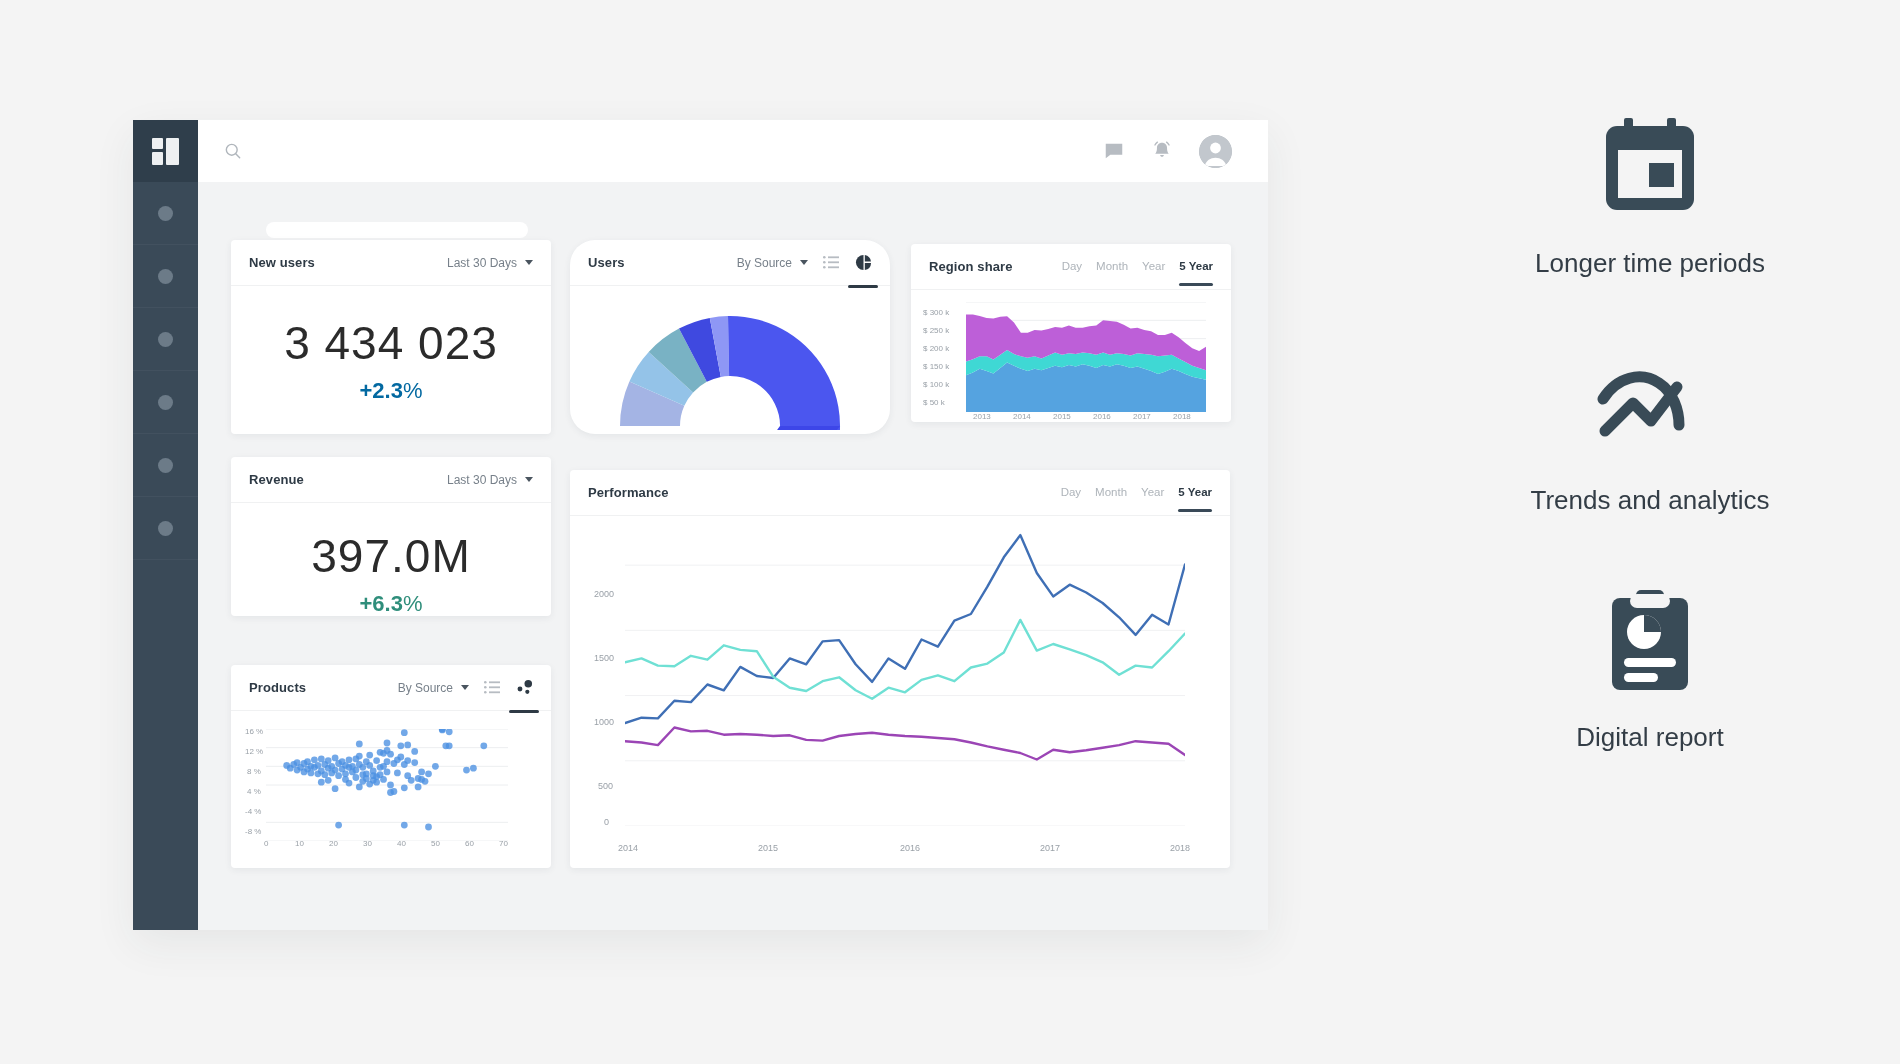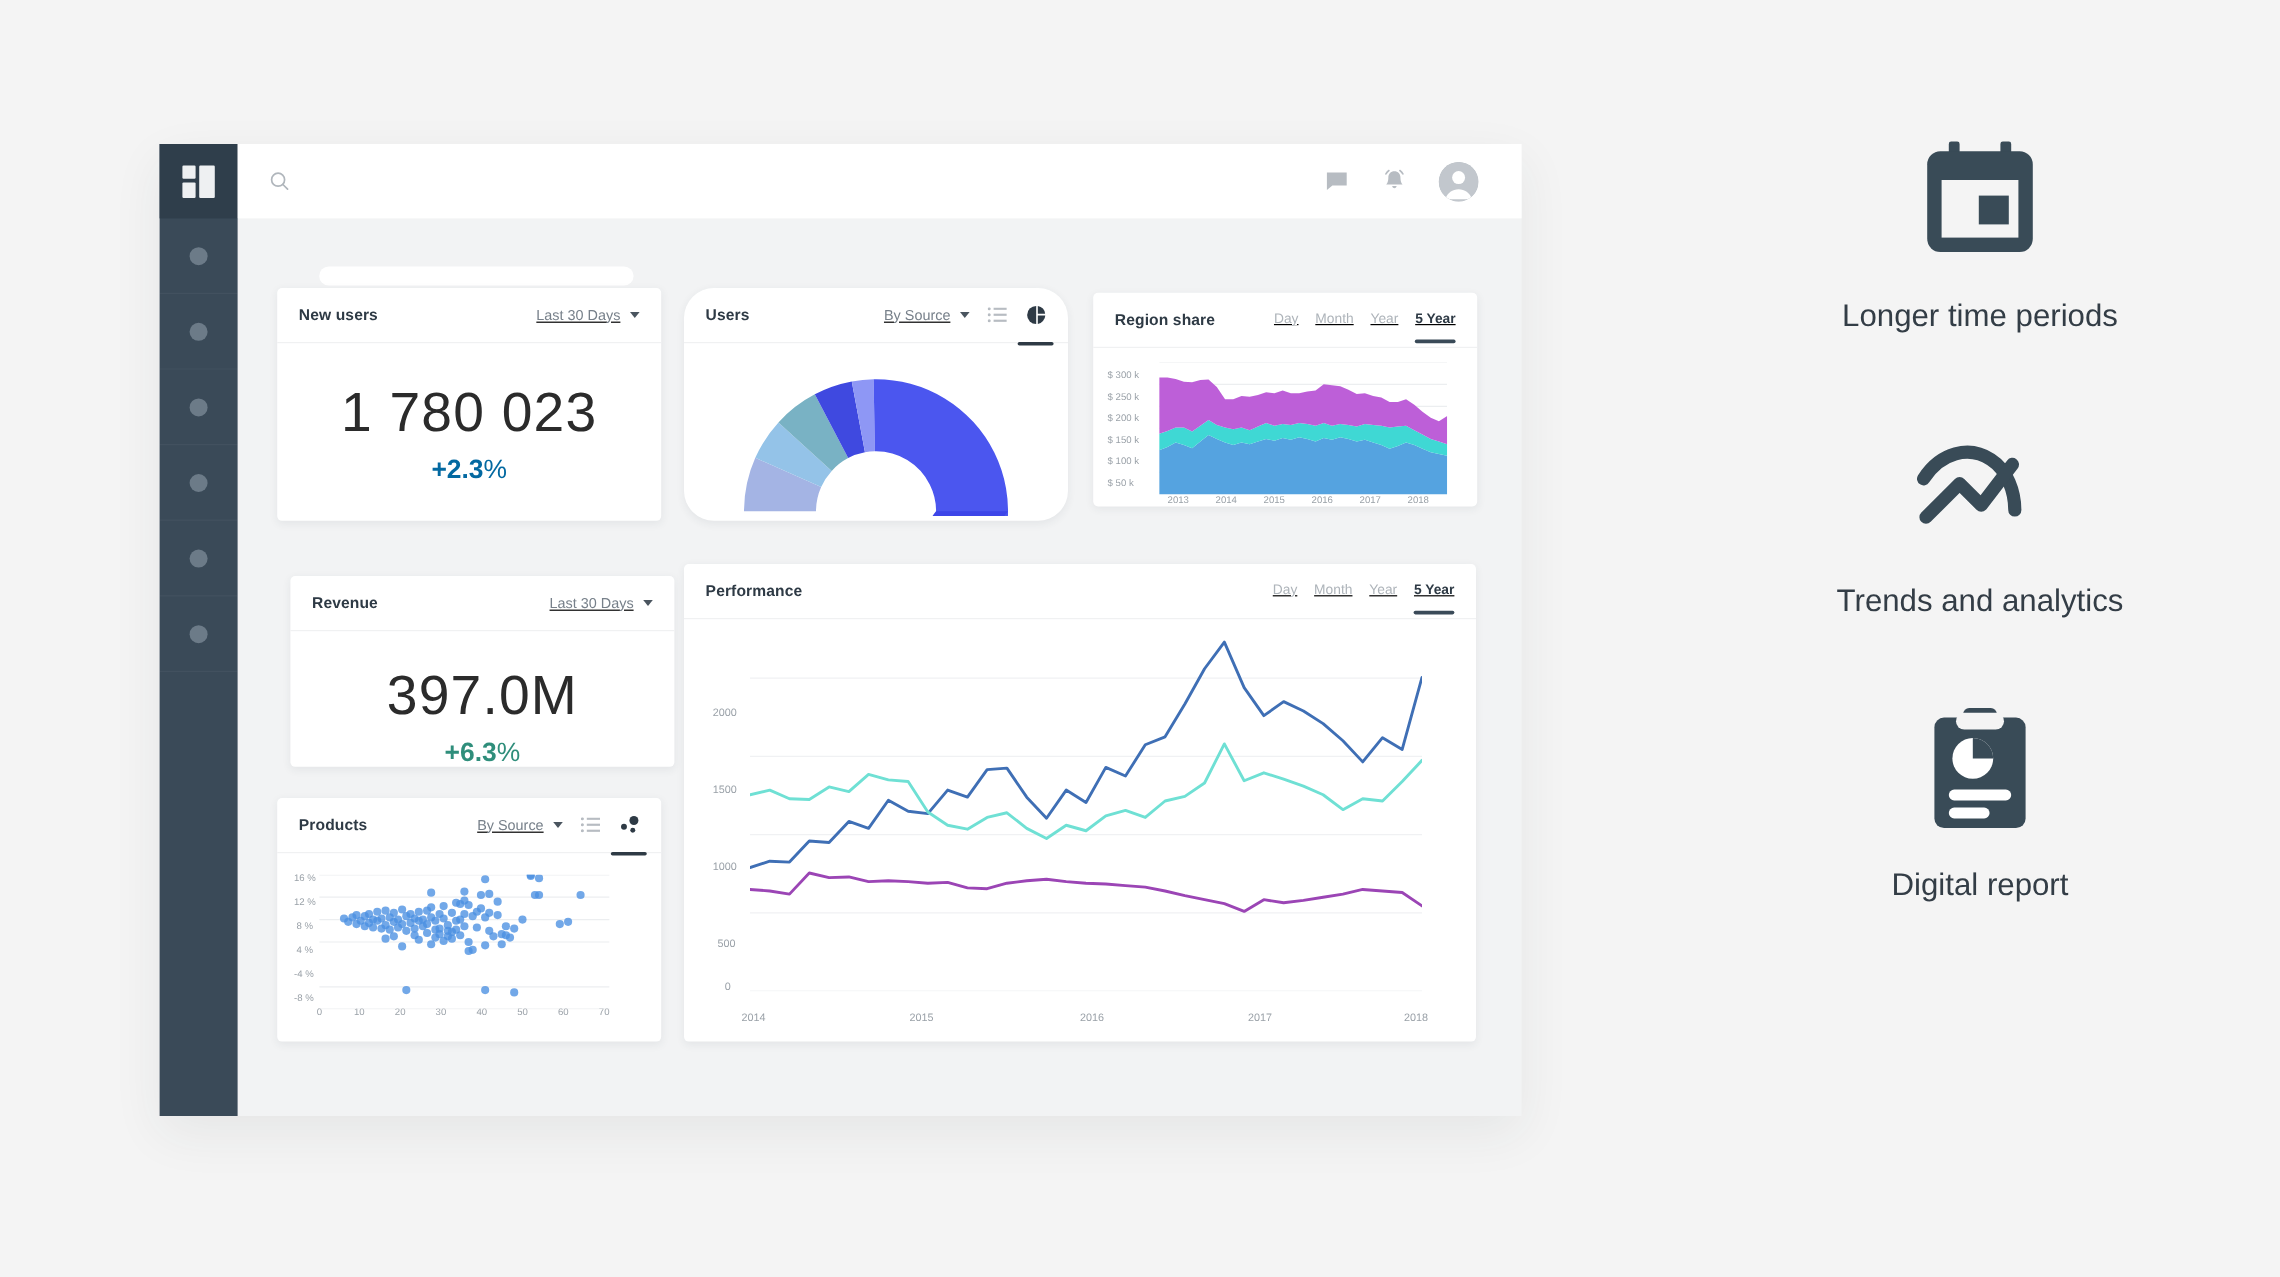--- a/index.html
+++ b/index.html
@@ -59,42 +59,42 @@
 
   .card {
     position: absolute; background: #fff; border-radius: 4px;
     box-shadow: 0 2px 7px rgba(45,55,65,.07);
   }
   .card-head {
     height: 46px; display: flex; align-items: center; padding: 0 18px;
     border-bottom: 1px solid #f0f1f2; position: relative;
   }
   .card-title { font-size: 13px; font-weight: bold; color: #2e3a45; letter-spacing: .1px; }
-  .head-right { margin-left: auto; display: flex; align-items: center; gap: 14px; text-decoration: underline; }
+  .head-right { margin-left: auto; display: flex; align-items: center; gap: 14px; }
   .select-label { font-size: 12px; color: #77808a; display: flex; align-items: center; gap: 8px; }
   .caret { width: 0; height: 0; border-left: 4.5px solid transparent; border-right: 4.5px solid transparent; border-top: 5px solid #4a555f; }
   .range-tabs { display: flex; align-items: flex-end; gap: 14px; }
   .range-tab { font-size: 11.5px; color: #aeb4ba; position: relative; padding-bottom: 2px; }
   .range-tab.active { color: #2e3a45; font-weight: bold; }
   .tab-underline { position: absolute; height: 3px; background: #3a4a58; border-radius: 2px; bottom: -12px; }
   .icon-btn { width: 18px; height: 18px; display: flex; align-items: center; justify-content: center; position: relative; }
   .icon-btn.active::after {
     content: ""; position: absolute; bottom: -16px; left: -6px; width: 30px; height: 3px;
     background: #2e3a45; border-radius: 2px;
   }
 
   .big-number { font-size: 46px; color: #2b2b2b; font-weight: 300; letter-spacing: 1px; text-align: center; }
   .delta { font-size: 22px; font-weight: bold; text-align: center; margin-top: 8px; }
   .delta .pct { font-weight: 300; }
 
   
   #card-new-users   { left: 98px;  top: 120px; width: 320px; height: 194px; }
   #card-users       { left: 437px; top: 120px; width: 320px; height: 194px; border-radius: 25px; }
   #card-region      { left: 778px; top: 124px; width: 320px; height: 178px; }
-  #card-revenue     { left: 98px;  top: 360px; width: 320px; height: 159px; margin-left: 11px; }
+  #card-revenue     { left: 98px;  top: 337px; width: 320px; height: 159px; }
   #card-products    { left: 98px;  top: 545px; width: 320px; height: 203px; }
   #card-performance { left: 437px; top: 350px; width: 660px; height: 398px; }
 
   .chart-area { position: relative; }
   .axis-label { position: absolute; font-size: 8px; color: #9aa1a8; white-space: nowrap; }
   .perf-axis-label { position: absolute; font-size: 9px; color: #9aa1a8; white-space: nowrap; }
 
   
   .features { position: absolute; left: 1440px; top: 110px; width: 420px; }
   .feature { text-align: center; margin-bottom: 72px; }
@@ -174,21 +174,21 @@
       <div class="card-head">
         <span class="card-title">New users</span>
         <div class="head-right">
           <span class="select-label">
             <span>Last 30 Days</span>
             <i class="caret"></i>
           </span>
         </div>
       </div>
       <div style="padding:30px 0 0">
-        <div class="big-number">1 780 023</div>
+        <div class="big-number">3 434 023</div>
         <div class="delta" style="color:#0369a1"><span>+</span><span>2.3</span><span class="pct">%</span></div>
       </div>
     </div>
 
     <div class="card" id="card-users">
       <div class="card-head">
         <span class="card-title">Users</span>
         <div class="head-right">
           <span class="select-label">
             <span>By Source</span>

